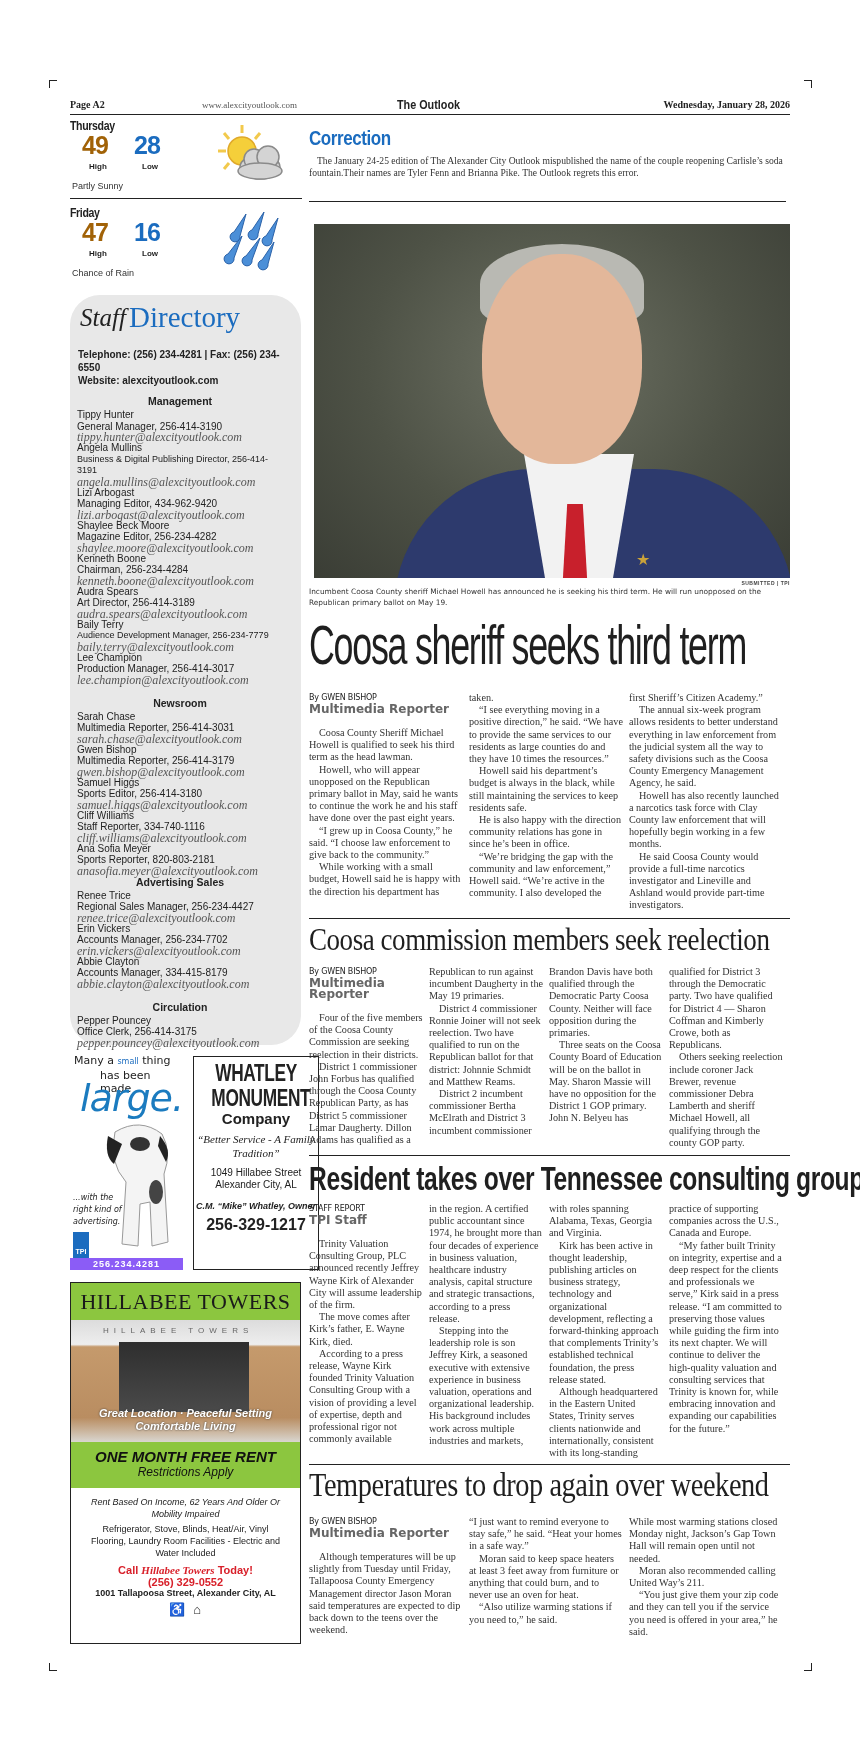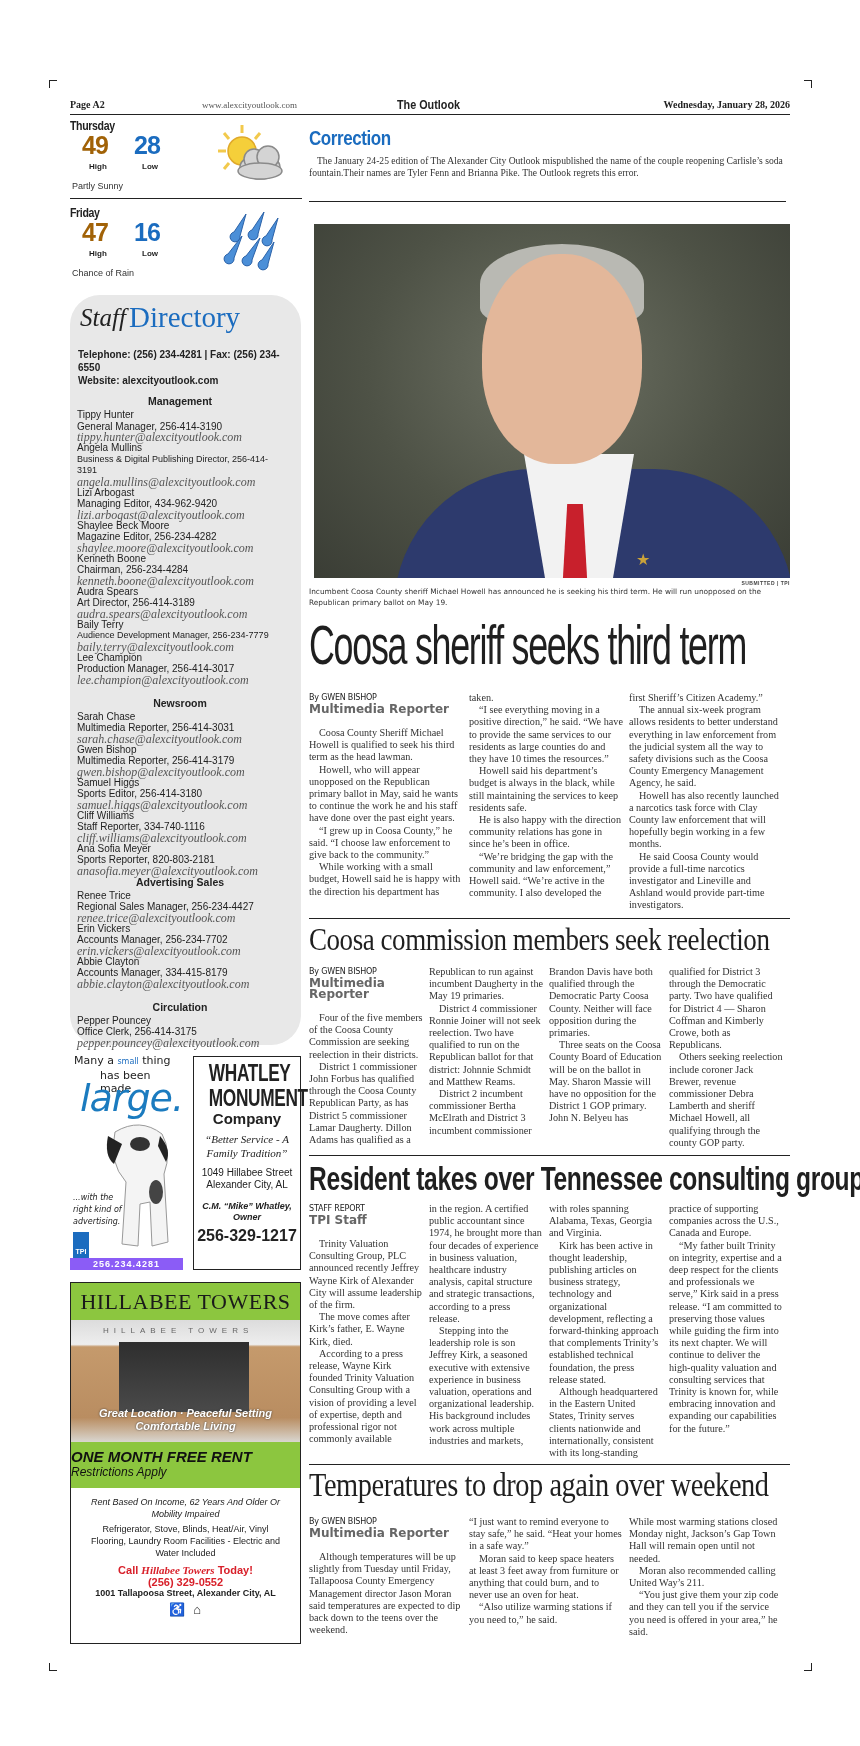--- a/index.html
+++ b/index.html
@@ -47,35 +47,35 @@
 
   
   .ad-dog { position: absolute; left: 70px; top: 1052px; width: 113px; height: 218px; overflow: hidden; }
   .ad-dog .l1 { position: absolute; left: 4px; top: 2px; font-family: "DejaVu Sans", sans-serif; font-size: 11px; color: #222; }
   .ad-dog .l1 .sm { font-size: 8px; color: #1b6cbf; }
   .ad-dog .l2 { position: absolute; left: 30px; top: 17px; font-size: 11px; font-family: "DejaVu Sans", sans-serif; }
   .ad-dog .l3 { position: absolute; left: 10px; top: 24px; font-size: 38px; color: #1b7bbf; font-family: "DejaVu Sans", sans-serif; font-style: italic; letter-spacing: -1px; }
   .ad-dog .l4 { position: absolute; left: 3px; top: 140px; font-size: 8px; font-family: "DejaVu Sans", sans-serif; line-height: 12px; font-style: italic; }
   .ad-dog .tpi { position: absolute; left: 3px; top: 180px; width: 16px; height: 26px; background: #1b6cbf; color: #fff; font-size: 7px; font-weight: bold; text-align: center; line-height: 40px; font-family: "Liberation Sans", sans-serif; }
   .ad-dog .phone { position: absolute; left: 0; bottom: 0; width: 113px; height: 12px; background: #8b5cf6; color: #fff; font-family: "Liberation Sans", sans-serif; font-weight: bold; font-size: 9px; text-align: center; letter-spacing: 1px; line-height: 12px; }
-  .ad-whatley { position: absolute; left: 193px; top: 1056px; width: 108px; height: 214px; border: 1px solid #222; text-align: center; font-family: "Liberation Sans", sans-serif; }
+  .ad-whatley { position: absolute; left: 193px; top: 1056px; width: 126px; height: 214px; border: 1px solid #222; text-align: center; font-family: "Liberation Sans", sans-serif; }
   .ad-whatley .w1 { font-weight: bold; font-size: 24px; line-height: 25px; margin-top: 3px; transform: scaleX(.72); letter-spacing: -.5px; }
   .ad-whatley .w2 { font-weight: bold; font-size: 15px; margin-top: 0; }
   .ad-whatley .w3 { font-family: "Liberation Serif", serif; font-style: italic; font-size: 11px; line-height: 14px; margin-top: 5px; }
   .ad-whatley .w4 { font-size: 10px; line-height: 12px; margin-top: 7px; }
   .ad-whatley .w5 { font-size: 9px; font-style: italic; font-weight: bold; line-height: 11px; margin-top: 10px; }
   .ad-whatley .w6 { font-size: 16px; font-weight: bold; margin-top: 4px; }
 
   .ad-hill { position: absolute; left: 70px; top: 1282px; width: 231px; height: 362px; border: 1px solid #222; font-family: "Liberation Sans", sans-serif; }
   .ad-hill .top { background: #8cc63f; height: 37px; text-align: center; font-family: "Liberation Serif", serif; font-size: 22px; line-height: 37px; color: #1a1a1a; letter-spacing: .5px; }
   .ad-hill .photo { position: relative; height: 122px; background: linear-gradient(#dcdcdc 0%, #eee 20%, #c59a6c 22%, #b98d61 80%, #d9d6d0 100%); }
   .ad-hill .photo .sign { position: absolute; left: 32px; top: 6px; font-size: 8px; letter-spacing: 5px; color: #666; }
   .ad-hill .photo .door { position: absolute; left: 48px; top: 22px; width: 130px; height: 70px; background: linear-gradient(#2e2e2e, #4a4a4a); }
   .ad-hill .photo .t1 { position: absolute; left: 0; width: 100%; top: 87px; text-align: center; color: #fff; font-weight: bold; font-style: italic; font-size: 11px; text-shadow: 0 0 2px #333; line-height: 13px; }
-  .ad-hill .mid { background: #8cc63f; height: 46px; }
+  .ad-hill .mid { background: #8cc63f; height: 46px; text-align: center; }
   .ad-hill .mid .m1 { font-weight: bold; font-style: italic; font-size: 15px; padding-top: 6px; color: #111; }
   .ad-hill .mid .m2 { font-style: italic; font-size: 12px; color: #111; }
   .ad-hill .info { text-align: center; padding-top: 8px; }
   .ad-hill .i1 { font-style: italic; font-size: 9px; line-height: 12px; }
   .ad-hill .i2 { font-size: 9px; line-height: 12px; margin-top: 3px; }
   .ad-hill .i3 { color: #d8202a; font-weight: bold; font-size: 11px; margin-top: 5px; }
   .ad-hill .i3 .script { font-family: "Liberation Serif", serif; font-style: italic; }
   .ad-hill .i4 { color: #d8202a; font-weight: bold; font-size: 11px; }
   .ad-hill .i5 { font-size: 9px; font-weight: bold; }
   .ad-hill .icons { margin-top: 4px; font-size: 13px; }

